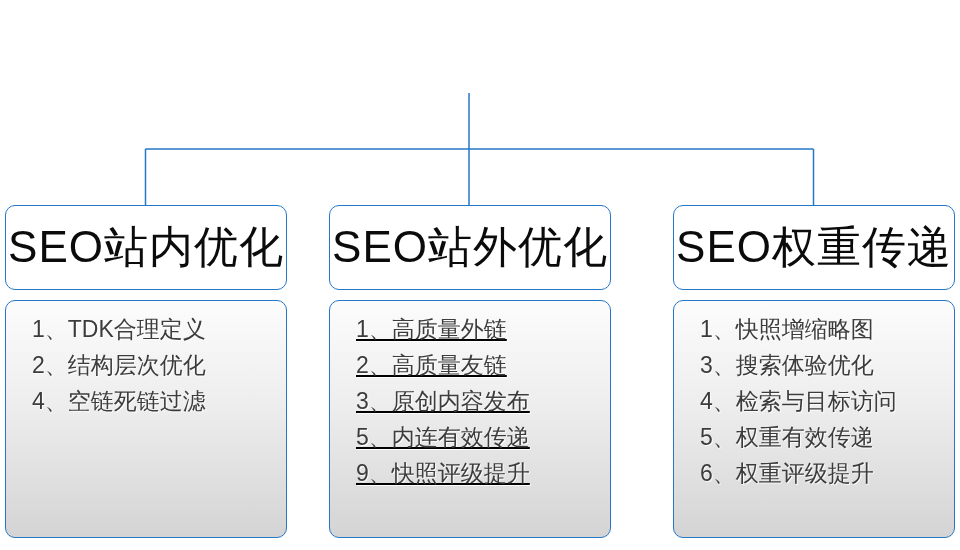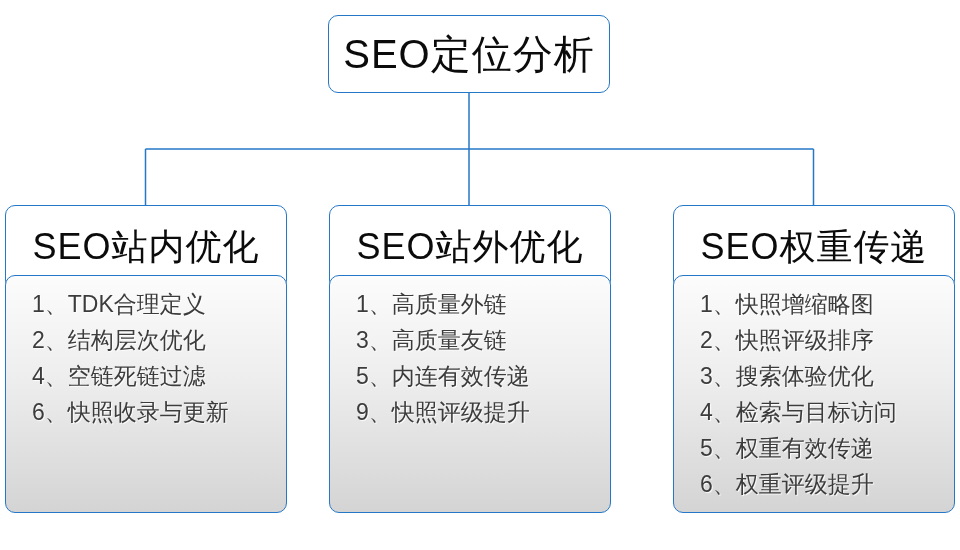--- a/index.html
+++ b/index.html
@@ -21,36 +21,36 @@
     align-items: center;
     justify-content: center;
     color: #0b0b0b;
   }
   .root-box {
     left: 328px; top: 15px; width: 282px; height: 78px;
     font-size: 40px; letter-spacing: 1px;
   }
   .header-box {
     top: 205px; width: 282px; height: 85px;
-    font-size: 36px; letter-spacing: 1px;
+    font-size: 44px; letter-spacing: 1px;
   }
   .col-left  .header-box { left: 5px; }
   .col-mid   .header-box { left: 329px; text-align: center; }
   .col-right .header-box { left: 673px; }
 
   .list-box {
     position: absolute;
-    top: 275px; width: 282px; height: 238px;
+    top: 300px; width: 282px; height: 238px;
     border: 1.5px solid var(--accent);
     border-radius: 10px;
     background: linear-gradient(180deg, #fcfcfc 0%, #ededed 45%, #d4d4d4 100%);
     padding: 10px 10px 0 26px;
   }
   .col-left  .list-box { left: 5px; }
-  .col-mid   .list-box { left: 329px; }
+  .col-mid   .list-box { left: 329px; text-decoration: underline; }
   .col-right .list-box { left: 673px; }
 
   .list-item {
     height: 36px;
     line-height: 36px;
     font-size: 23px;
     color: var(--item-text);
     text-shadow: 1px 1px 1px rgba(255,255,255,0.95);
     white-space: nowrap;
   }
@@ -61,55 +61,51 @@
 <div class="canvas">
 
   <svg class="connectors" viewBox="0 0 960 550" aria-hidden="true">
     <path d="M469,93 V149"></path>
     <path d="M145.5,149 H813.5"></path>
     <path d="M145.5,149 V205"></path>
     <path d="M469,149 V205"></path>
     <path d="M813.5,149 V205"></path>
   </svg>
 
-  <div class="node-box root-box">
-    <span>SEO定位分析</span>
-  </div>
 
   <div class="col-left">
     <div class="node-box header-box">
       <span>SEO站内优化</span>
     </div>
     <div class="list-box">
       <div class="list-item">1、TDK合理定义</div>
       <div class="list-item">2、结构层次优化</div>
       <div class="list-item">4、空链死链过滤</div>
-      <div class="list-item">6、快照收录与更新</div>
     </div>
   </div>
 
   <div class="col-mid">
     <div class="node-box header-box">
       <span>SEO站外优化</span>
     </div>
     <div class="list-box">
       <div class="list-item">1、高质量外链</div>
-      <div class="list-item">3、高质量友链</div>
+      <div class="list-item">2、高质量友链</div>
+      <div class="list-item">3、原创内容发布</div>
       <div class="list-item">5、内连有效传递</div>
       <div class="list-item">9、快照评级提升</div>
     </div>
   </div>
 
   <div class="col-right">
     <div class="node-box header-box">
       <span>SEO权重传递</span>
     </div>
     <div class="list-box">
       <div class="list-item">1、快照增缩略图</div>
-      <div class="list-item">2、快照评级排序</div>
       <div class="list-item">3、搜索体验优化</div>
       <div class="list-item">4、检索与目标访问</div>
       <div class="list-item">5、权重有效传递</div>
       <div class="list-item">6、权重评级提升</div>
     </div>
   </div>
 
 </div>
 
 </body></html>

